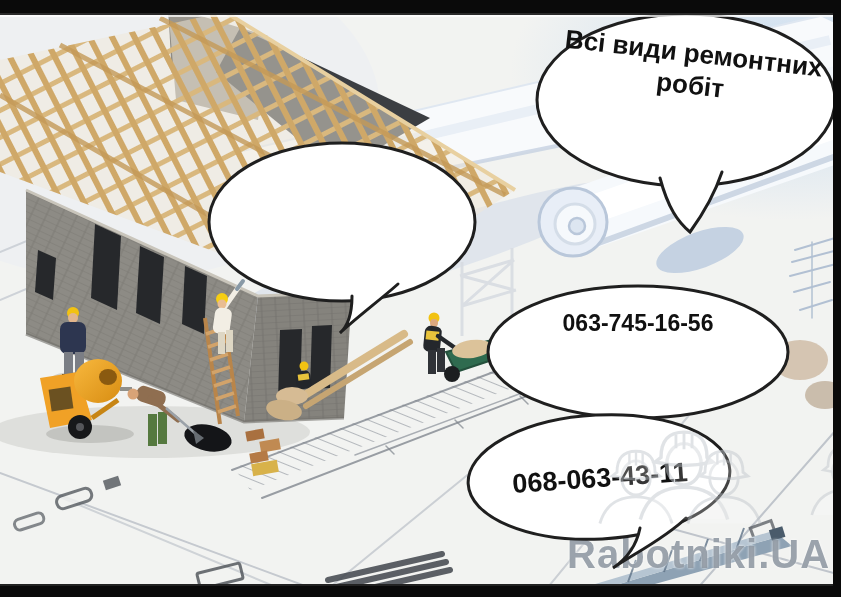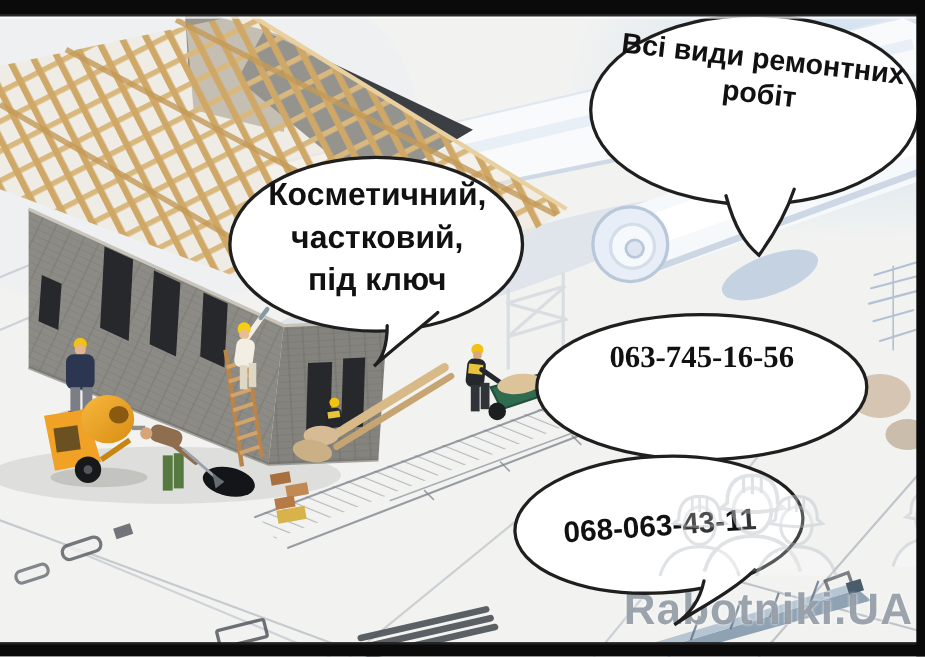--- a/index.html
+++ b/index.html
@@ -10,21 +10,21 @@
   
   .bar{position:absolute;left:0;width:841px;background:#0a0a0a;z-index:10;}
   .bar-top{top:0;height:13px;border-bottom:2px solid #2a2a2a;}
   .bar-top:after{content:"";position:absolute;left:0;top:15px;width:841px;height:2px;background:rgba(255,255,255,.75);}
   .bar-bottom{bottom:0;height:11px;border-top:2px solid #222;}
   .bar-right{position:absolute;top:0;right:0;width:8px;height:597px;background:#0a0a0a;z-index:10;}
   
   .btxt{position:absolute;z-index:5;font-weight:700;color:#111;text-align:center;line-height:1.22;}
   #t1{left:542px;top:38px;width:300px;font-size:26px;transform:rotate(6.5deg);}
   #t2{left:212px;top:158px;width:262px;font-size:29px;line-height:1.34;}
-  #t3{left:492px;top:308px;width:292px;font-size:28px;line-height:1.32;font-family:Liberation Serif, serif;}
+  #t3{left:492px;top:308px;width:292px;font-size:23px;line-height:1.32;}
   #t4{left:458px;top:462px;width:284px;font-size:27px;transform:rotate(-4deg);}
   
   #wm{position:absolute;left:567px;top:532px;z-index:3;font-size:40px;font-weight:700;
       letter-spacing:1px;color:rgba(138,147,158,.85);text-shadow:0 0 3px rgba(255,255,255,.9);}
   .z2{z-index:2}.z4{z-index:4}.z6{z-index:6}
 </style>
 </head>
 <body>
 
 <div class="stage">
@@ -260,25 +260,20 @@
         <ellipse cx="599" cy="477" rx="131" ry="62" transform="rotate(-3 599 477)"></ellipse>
         <path d="M640 528 C636 548 625 560 613 568 C630 556 666 538 686 518"></path>
       </g>
     </g>
   </svg>
 
   <div class="btxt" id="t1">
     <div>Всі види ремонтних</div>
     <div>робіт</div>
   </div>
-  <div class="btxt" id="t2">
-    <div>Косметичний,</div>
-    <div>частковий,</div>
-    <div>під ключ</div>
-  </div>
   <div class="btxt" id="t3">
     <div>063-745-16-56</div>
   </div>
   <div class="btxt" id="t4">
     <div>068-063-43-11</div>
   </div>
 
   <svg class="layer z6" viewBox="0 0 841 597" aria-hidden="true" style="pointer-events:none;">
     <defs>
       <g id="wicon" fill="rgba(255,255,255,0.3)" stroke="#c3c8ce" stroke-width="3">

